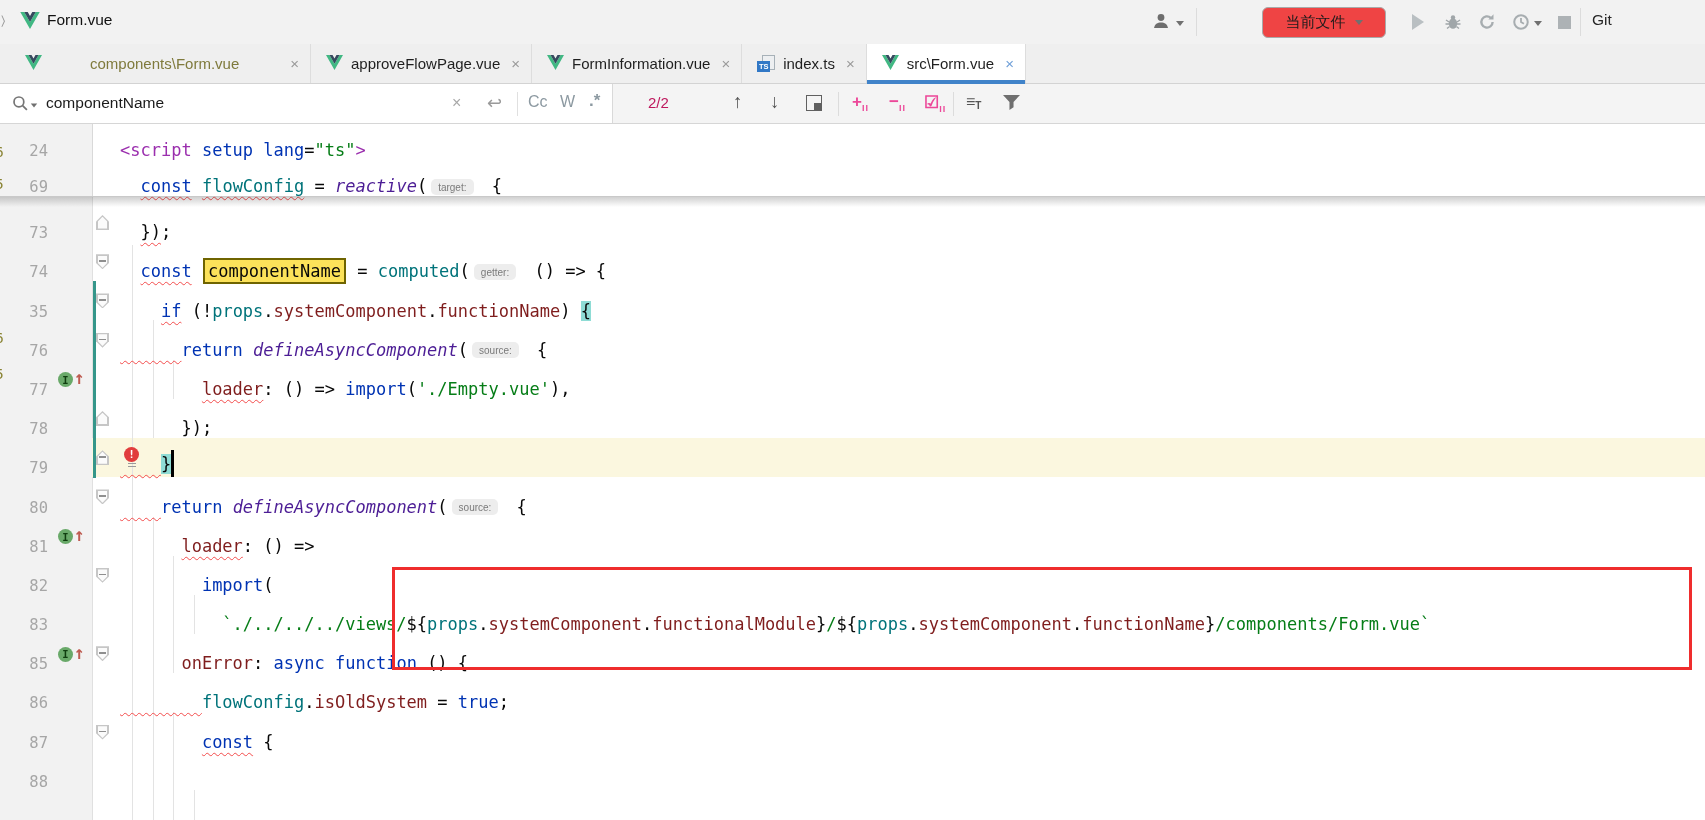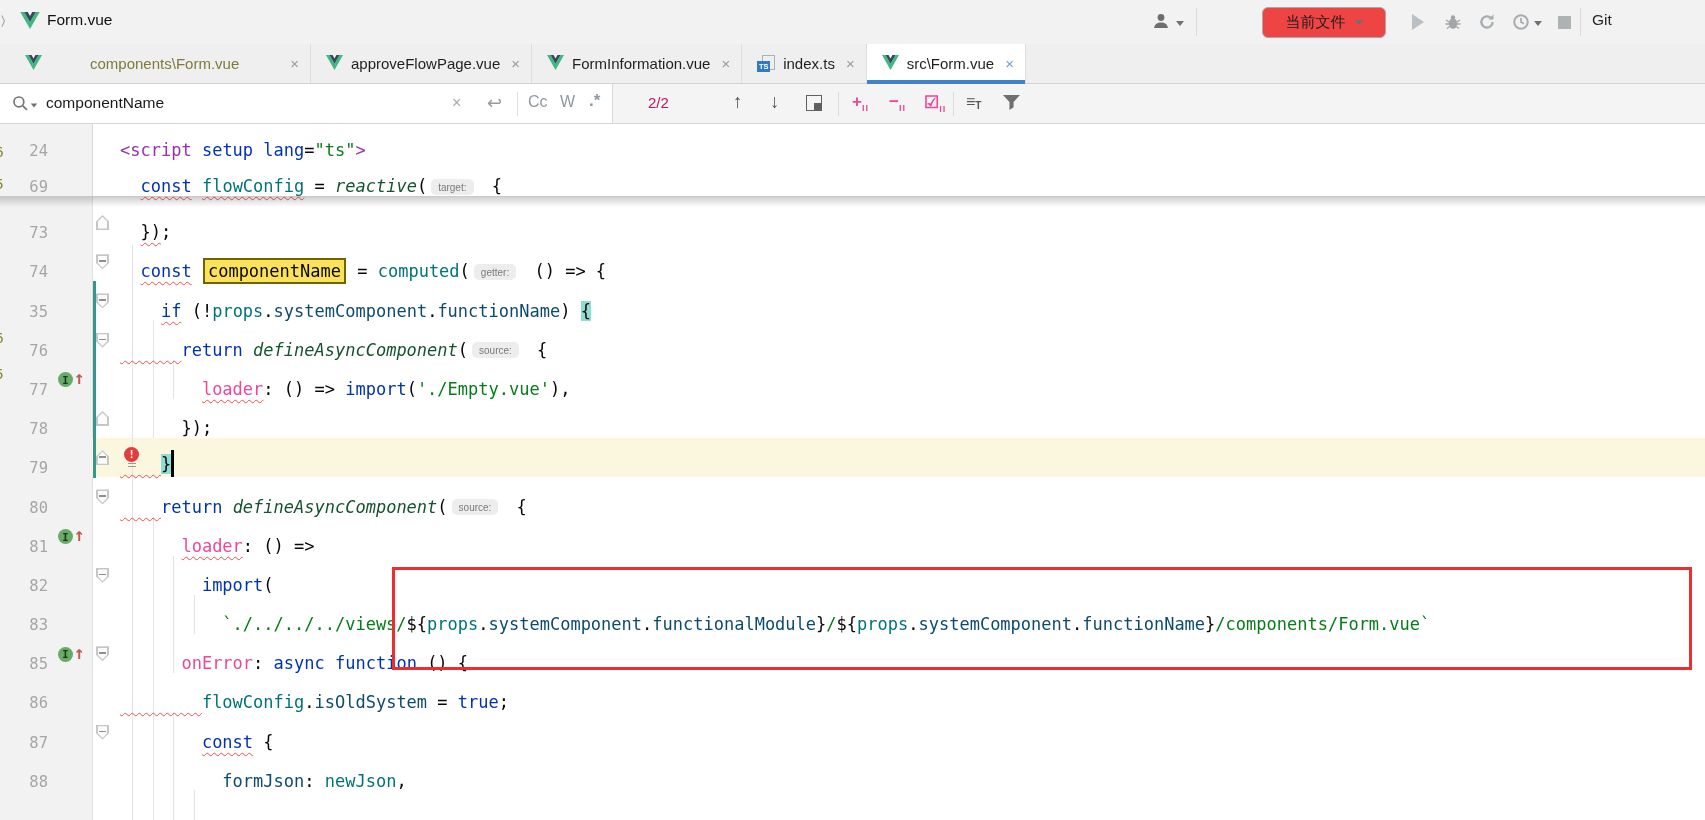--- a/index.html
+++ b/index.html
@@ -78,25 +78,25 @@
   .gutter-bg{position:absolute;left:0;top:124px;width:92px;bottom:0;background:#F2F2F2;border-right:1px solid #E0E0E0;}
   .editor{position:absolute;left:0;top:203px;width:100%;}
   .code-line{position:relative;height:39.2px;display:flex;align-items:flex-end;
              font-family:"DejaVu Sans Mono","Liberation Mono",monospace;font-size:17px;padding-left:8px;}
   .code-line.current::before{content:"";position:absolute;left:92px;right:0;top:0;bottom:0;background:#FBF7DF;}
   .lnum{position:absolute;left:0;width:48px;text-align:right;color:#A6A6A6;font-size:15.5px;z-index:2;}
   .codetxt{position:relative;margin-left:112px;white-space:pre;z-index:2;color:#080808;}
 
   .tk.k{color:#0033B3;}
   .tk.v{color:#00737A;}
-  .tk.pp{color:#0c4a6e;}
-  .tk.ol{color:#ec4899;}
+  .tk.pp{color:#7f1d1d;}
+  .tk.ol{color:#7f1d1d;}
   .tk.s{color:#067D17;}
   .tk.pl{color:#080808;}
-  .tk.it{color:#14532d;font-style:italic;}
+  .tk.it{color:#4c1d95;font-style:italic;}
   .tk.tg{color:#9B2FAE;}
   .tk.sq{text-decoration:underline wavy #F34C4C 1px;text-underline-offset:4px;text-decoration-skip-ink:none;}
   .tk.hint{font-family:"Liberation Sans",sans-serif;font-size:10px;color:#7a7a7a;background:#EDEDED;
            border-radius:5px;padding:2.5px 7px;margin:0 8px 0 4px;vertical-align:2px;}
   .tk.match{background:#FCE25A;border:2px solid #6F6400;padding:1px 3px;margin:0 1px;color:#080808;}
   .tk.brace{background:#8FDCD5;}
   .caretbar{display:inline-block;width:2.5px;height:27px;background:#000;vertical-align:-7px;}
 
   .fold{position:absolute;left:96px;top:50%;margin-top:-7.5px;width:13px;height:15px;z-index:3;}
   .fold .sh{position:absolute;inset:0;background:#C6C6C6;}
@@ -385,21 +385,20 @@
         <span class="lnum">87</span>
         <div class="fold dn">
           <span class="sh"></span>
           <span class="in"></span>
           <span class="mn"></span>
         </div>
         <span class="codetxt"><span class="tk pl">        </span><span class="tk k sq">const</span><span class="tk pl"> {</span></span>
       </div>
       <div class="code-line">
         <span class="lnum">88</span>
-        <span class="codetxt"><span class="tk pl">          </span><span class="tk pp">formJson</span><span class="tk pl">: </span><span class="tk v">newJson</span><span class="tk pl">,</span></span>
       </div>
     </div>
   <div class="changebar"></div>
 
   <div class="sticky" id="sticky">
     <div class="gut"></div>
   <div class="code-line">
         <span class="lnum">24</span>
         <span class="codetxt"><span class="tk tg">&lt;script</span><span class="tk pl"> </span><span class="tk k">setup</span><span class="tk pl"> </span><span class="tk k">lang</span><span class="tk pl">=</span><span class="tk s">"ts"</span><span class="tk tg">&gt;</span></span>
       </div>

